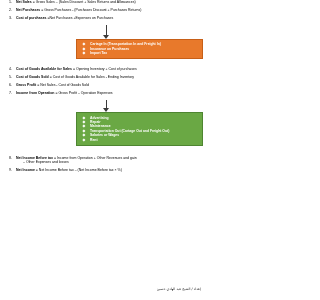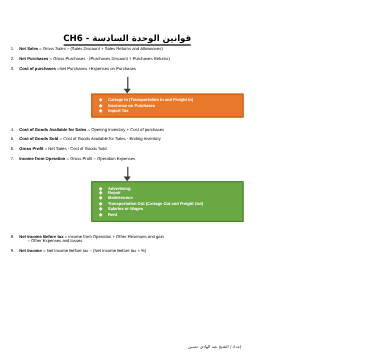--- a/index.html
+++ b/index.html
@@ -160,23 +160,20 @@
     direction: rtl;
     text-align: right;
     white-space: nowrap;
   }
 </style>
 </head>
 <body>
 
 <div class="page">
 
-  <div class="title-wrap">
-    <span class="title">قوانين الوحدة السادسة - CH6</span>
-  </div>
 
   <ol class="formulas group-top">
     <li>
       <span class="num">1.</span>
       <span class="lbl">Net Sales</span><span> = Gross Sales – (Sales Discount + Sales Returns and Allowances)</span>
     </li>
     <li>
       <span class="num">2.</span>
       <span class="lbl">Net Purchases</span><span> = Gross Purchases  - (Purchases Discount + Purchases Returns)</span>
     </li>

